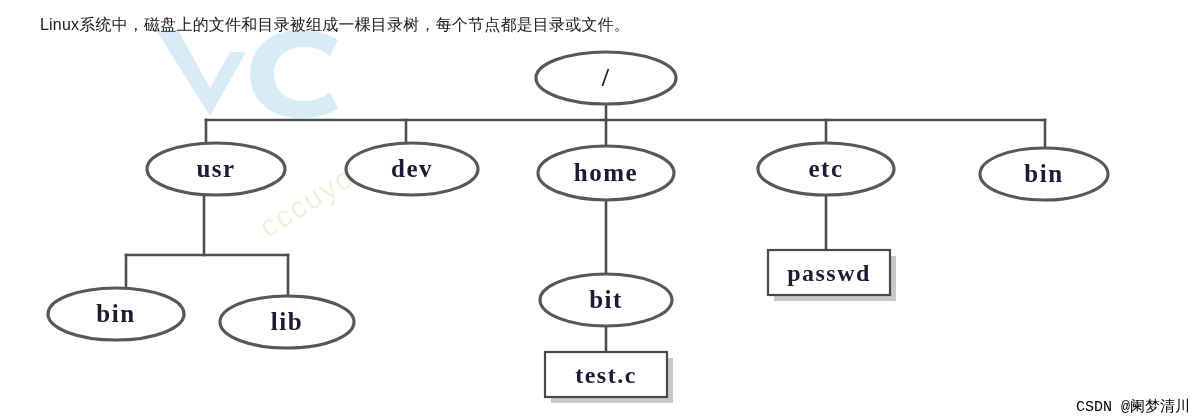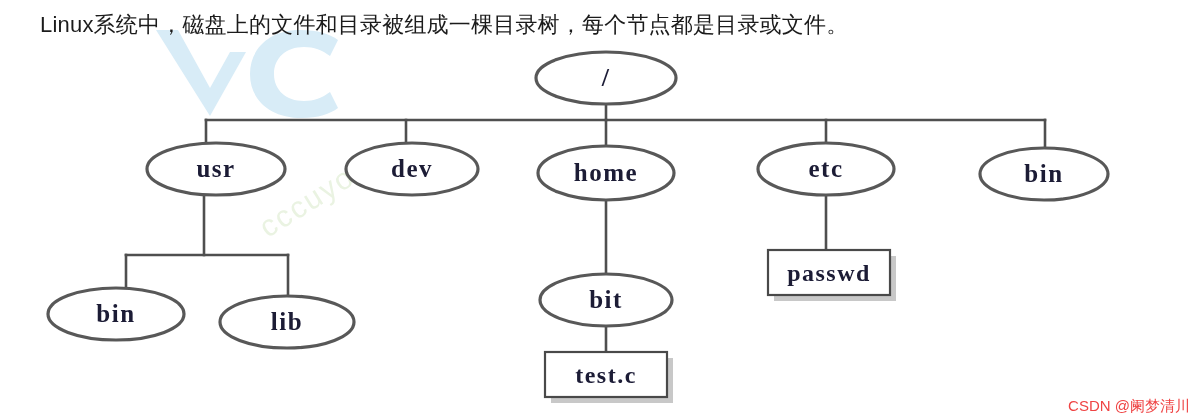--- a/index.html
+++ b/index.html
@@ -15,21 +15,21 @@
     font-family: "Liberation Sans", sans-serif;
     -webkit-font-smoothing: antialiased;
   }
 
   
   #caption {
     position: absolute;
     left: 40px;
     top: 14px;
     font-family: "Liberation Sans", sans-serif;
-    font-size: 22px;
+    font-size: 16px;
     line-height: 22px;
     color: #1b1b1b;
     white-space: nowrap;
     letter-spacing: 0.2px;
     z-index: 6;
   }
 
   
   #wm-vc {
     position: absolute;
@@ -50,23 +50,23 @@
     font-size: 30px;
     color: #eaf3e2;
     transform: rotate(-32deg);
     letter-spacing: 2px;
     white-space: nowrap;
   }
   #wm-csdn {
     position: absolute;
     right: 8px;
     bottom: 4px;
-    font-family: Liberation Sans, sans-serif;
+    font-family: Liberation Mono, monospace;
     font-size: 15px;
-    color: #ef4444;
+    color: #000000;
     white-space: nowrap;
     z-index: 6;
   }
 
   
   #diagram {
     position: absolute;
     left: 0;
     top: 0;
     width: 1198px;

